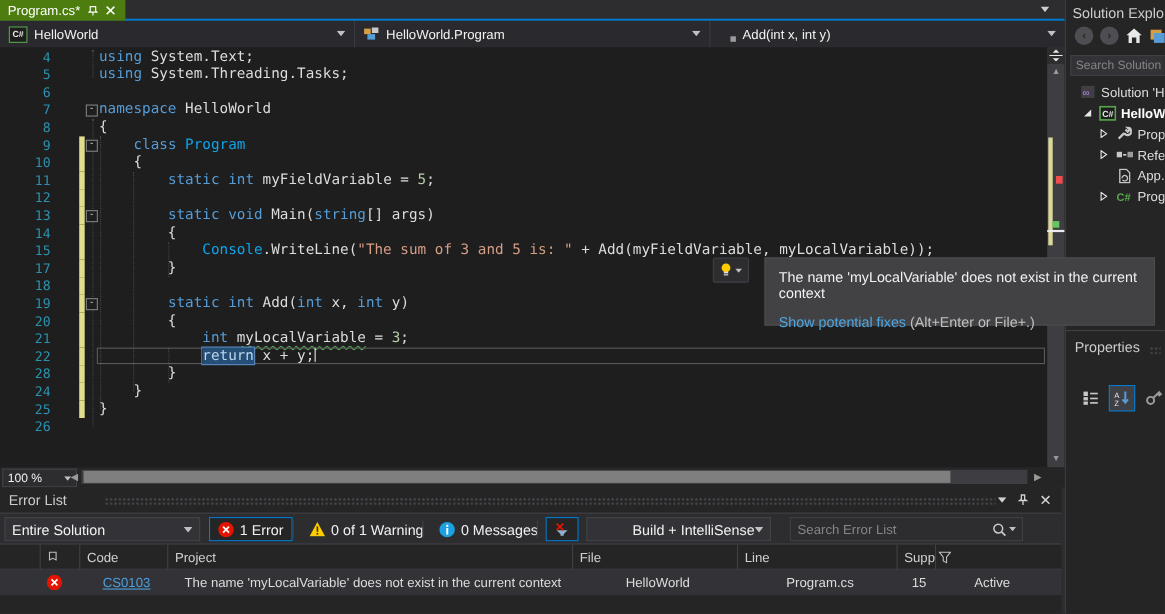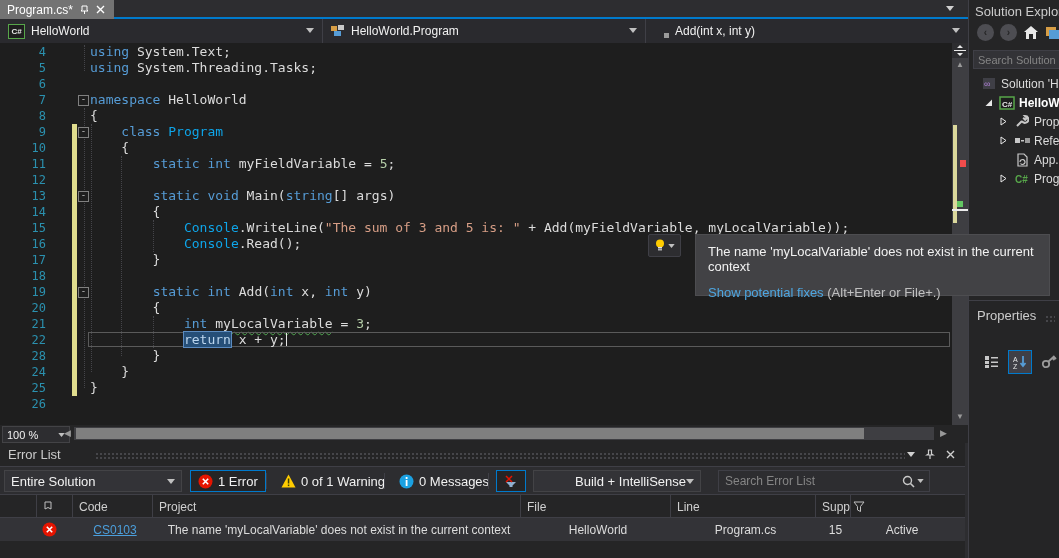--- a/index.html
+++ b/index.html
@@ -1,21 +1,21 @@
 <!DOCTYPE html>
 <html><head>
 <meta charset="utf-8">
 <style>
   html,body{margin:0;padding:0;background:#2D2D30;}
   .app{position:relative;width:1059px;height:558px;background:#2D2D30;overflow:hidden;
        font-family:"Liberation Sans",sans-serif;color:#DCDCDC;font-size:12px;}
   
   .tabstrip{position:absolute;left:0;top:0;width:968px;height:19px;background:#2D2D30;}
   .tab-underline{position:absolute;left:0;top:17px;width:968px;height:2px;background:#007ACC;}
-  .tab{position:absolute;left:0;top:0;height:19px;width:114px;background:#737373;color:#FFFFFF;
+  .tab{position:absolute;left:0;top:0;height:19px;width:114px;background:#4d7c0f;color:#FFFFFF;
        display:flex;align-items:center;gap:7px;padding:0 7px;box-sizing:border-box;}
   .tab .t{font-size:12px;white-space:nowrap;}
   .doc-overflow{position:absolute;right:14px;top:6px;}
   
   .navbar{position:absolute;left:0;top:19px;width:968px;height:24px;background:#2D2D30;display:flex;}
   .nav-combo{flex:1;display:flex;align-items:center;gap:6px;padding:0 8px;border-right:1px solid #3F3F46;
              background:#2A2A2E;color:#F1F1F1;position:relative;}
   .nav-combo .chev{position:absolute;right:8px;top:9px;}
   .csbox{width:15px;height:13px;border:1px solid #57A64A;color:#E8E8E8;font-size:8px;font-weight:bold;
          display:flex;align-items:center;justify-content:center;background:#1E1E1E;}
@@ -182,21 +182,20 @@
         <div class="code-line"><span class="ln">6</span><span class="codetext"></span></div>
         <div class="code-line"><span class="ln">7</span><span class="foldbox">-</span><span class="codetext"><span class="kw">namespace</span><span class="pl"> HelloWorld</span></span></div>
         <div class="code-line"><span class="ln">8</span><span class="codetext"><span class="pl">{</span></span></div>
         <div class="code-line"><span class="ln">9</span><span class="chg"></span><span class="foldbox">-</span><span class="codetext"><span class="pl">    </span><span class="kw">class</span><span class="pl"> </span><span class="ty">Program</span></span></div>
         <div class="code-line"><span class="ln">10</span><span class="chg"></span><span class="codetext"><span class="pl">    {</span></span></div>
         <div class="code-line"><span class="ln">11</span><span class="chg"></span><span class="codetext"><span class="pl">        </span><span class="kw">static</span><span class="pl"> </span><span class="kw">int</span><span class="pl"> myFieldVariable = </span><span class="nu">5</span><span class="pl">;</span></span></div>
         <div class="code-line"><span class="ln">12</span><span class="chg"></span><span class="codetext"></span></div>
         <div class="code-line"><span class="ln">13</span><span class="chg"></span><span class="foldbox">-</span><span class="codetext"><span class="pl">        </span><span class="kw">static</span><span class="pl"> </span><span class="kw">void</span><span class="pl"> Main(</span><span class="kw">string</span><span class="pl">[] args)</span></span></div>
         <div class="code-line"><span class="ln">14</span><span class="chg"></span><span class="codetext"><span class="pl">        {</span></span></div>
         <div class="code-line"><span class="ln">15</span><span class="chg"></span><span class="codetext"><span class="pl">            </span><span class="ty">Console</span><span class="pl">.WriteLine(</span><span class="st">"The sum of 3 and 5 is: "</span><span class="pl"> + Add(myFieldVariable, </span><span class="sqr">myLocalVariable</span><span class="pl">));</span></span></div>
-        <div class="code-line"><span class="ln">16</span><span class="chg"></span><span class="codetext"><span class="pl">            </span><span class="ty">Console</span><span class="pl">.Read();</span></span></div>
         <div class="code-line"><span class="ln">17</span><span class="chg"></span><span class="codetext"><span class="pl">        }</span></span></div>
         <div class="code-line"><span class="ln">18</span><span class="chg"></span><span class="codetext"></span></div>
         <div class="code-line"><span class="ln">19</span><span class="chg"></span><span class="foldbox">-</span><span class="codetext"><span class="pl">        </span><span class="kw">static</span><span class="pl"> </span><span class="kw">int</span><span class="pl"> Add(</span><span class="kw">int</span><span class="pl"> x, </span><span class="kw">int</span><span class="pl"> y)</span></span></div>
         <div class="code-line"><span class="ln">20</span><span class="chg"></span><span class="codetext"><span class="pl">        {</span></span></div>
         <div class="code-line"><span class="ln">21</span><span class="chg"></span><span class="codetext"><span class="pl">            </span><span class="kw">int</span><span class="pl"> </span><span class="sqg">myLocalVariable</span><span class="pl"> = </span><span class="nu">3</span><span class="pl">;</span></span></div>
         <div class="code-line cur"><div class="curbox"></div><span class="ln">22</span><span class="chg"></span><span class="codetext"><span class="pl">            </span><span class="kw sel">return</span><span class="pl"> x + y;</span><span class="caret"></span></span></div>
         <div class="code-line"><span class="ln">28</span><span class="chg"></span><span class="codetext"><span class="pl">        }</span></span></div>
         <div class="code-line"><span class="ln">24</span><span class="chg"></span><span class="codetext"><span class="pl">    }</span></span></div>
         <div class="code-line"><span class="ln">25</span><span class="chg"></span><span class="codetext"><span class="pl">}</span></span></div>
         <div class="code-line"><span class="ln">26</span><span class="codetext"></span></div>

